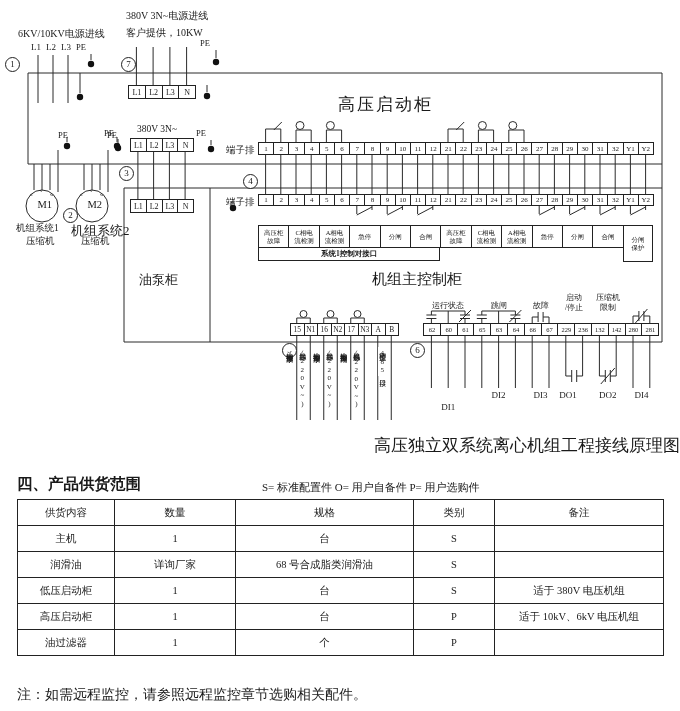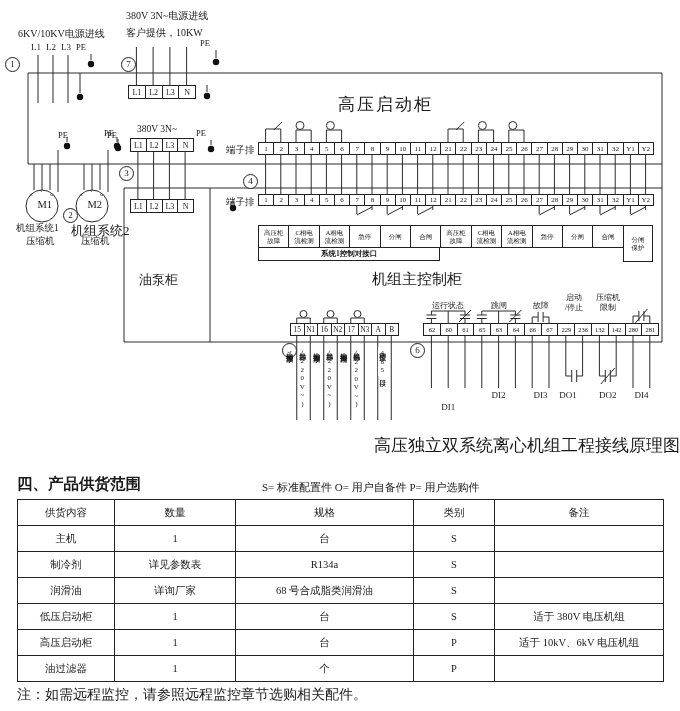--- a/index.html
+++ b/index.html
@@ -386,27 +386,20 @@
     <tbody>
 
     <tr>
           <td>主机</td>
           <td>1</td>
           <td>台</td>
           <td>S</td>
           <td></td>
         </tr>
         <tr>
-          <td>制冷剂</td>
-          <td>详见参数表</td>
-          <td>R134a</td>
-          <td>S</td>
-          <td></td>
-        </tr>
-        <tr>
           <td>润滑油</td>
           <td>详询厂家</td>
           <td>68 号合成脂类润滑油</td>
           <td>S</td>
           <td></td>
         </tr>
         <tr>
           <td>低压启动柜</td>
           <td>1</td>
           <td>台</td>

